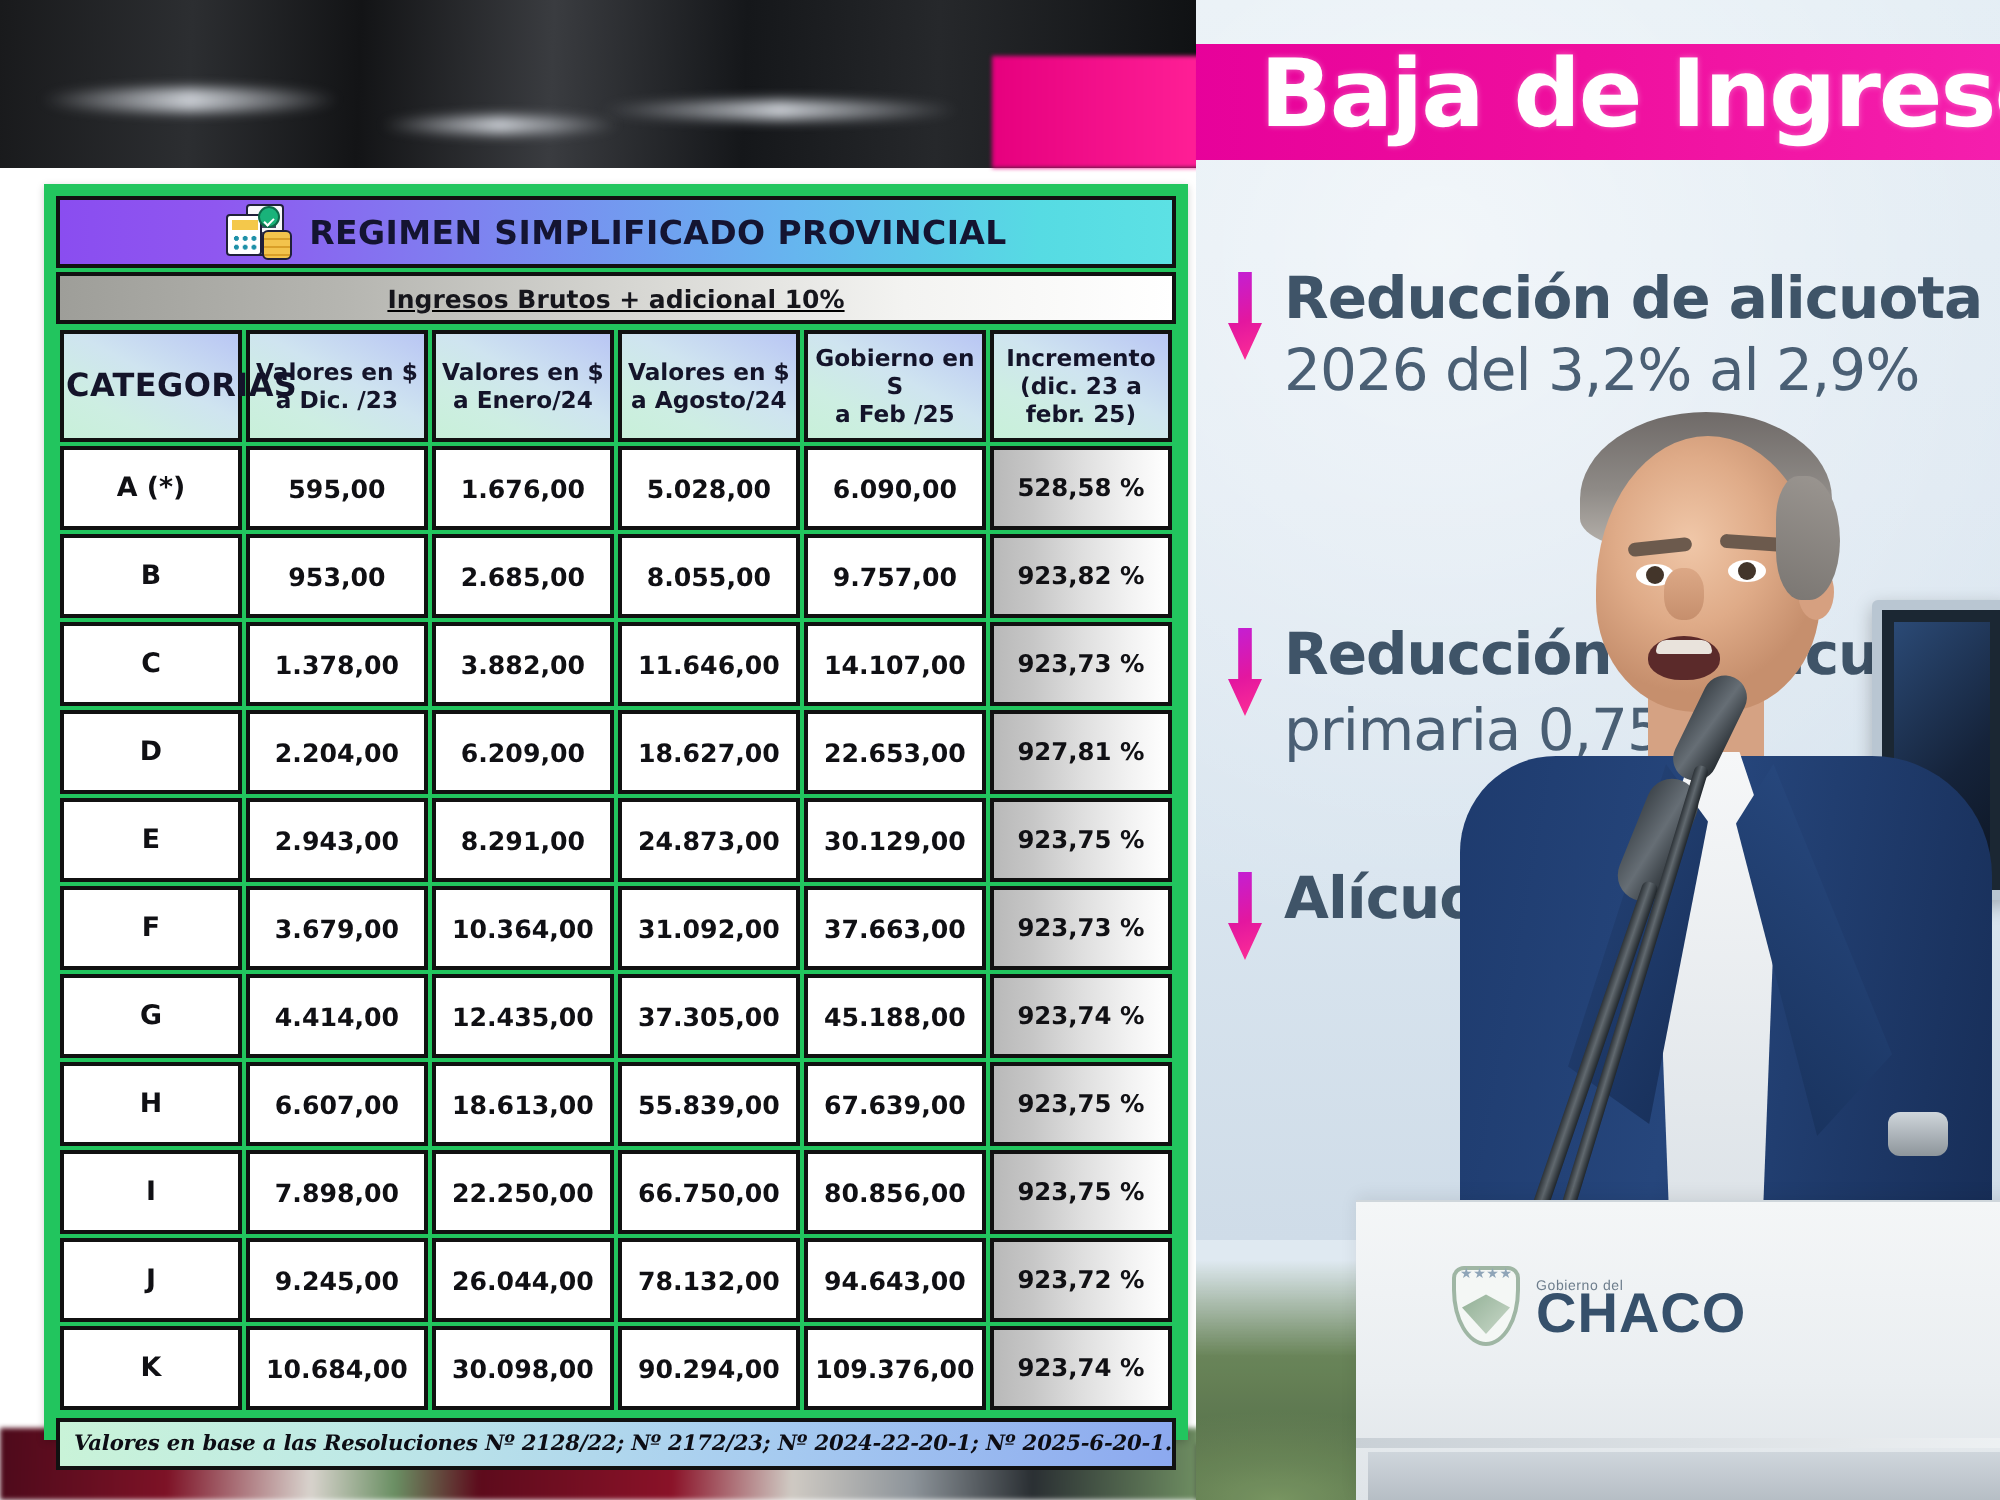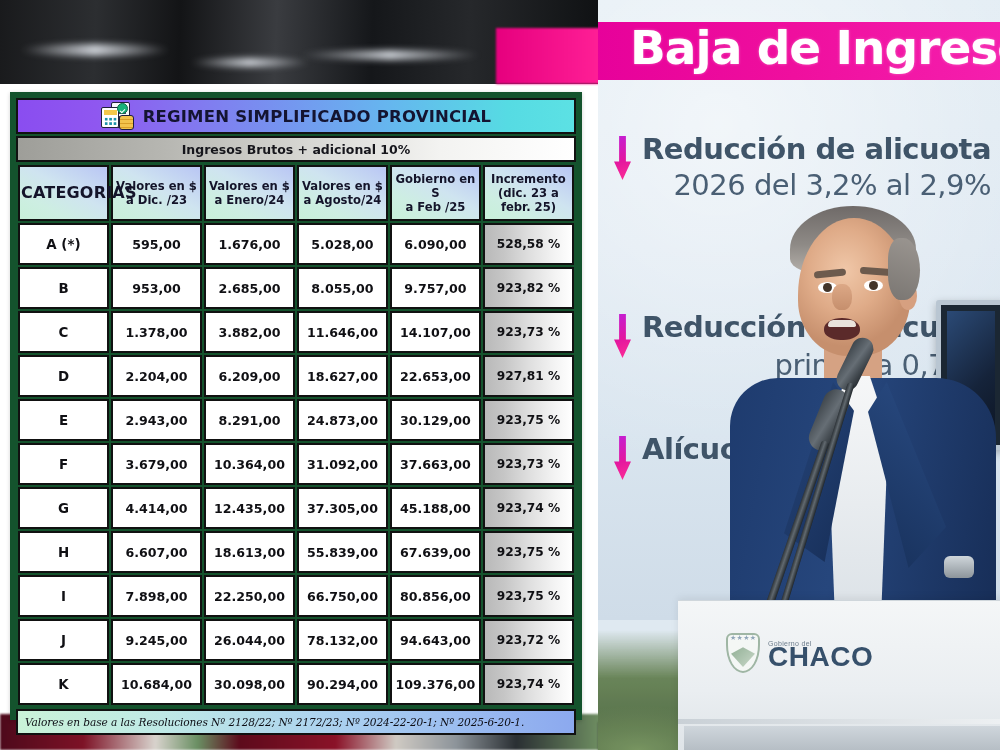--- a/index.html
+++ b/index.html
@@ -30,21 +30,21 @@
     position:absolute; left:-20px; top:22px; width:430px; height:58px;
     background:linear-gradient(90deg,#e6009a 0%, #ef0f9e 50%, #f51fae 100%);
   }
   .magenta-banner .btitle{
     position:absolute; left:52px; top:-2px;
     font-size:47px; font-weight:bold; color:#ffffff;
     letter-spacing:-1px; white-space:nowrap;
     font-family:"DejaVu Sans", sans-serif;
     text-shadow:0 0 3px rgba(255,255,255,.35);
   }
-  .bullet-block{ position:absolute; color:#3b5068;text-align:right; }
+  .bullet-block{ position:absolute; color:#3b5068; }
   .bullet-icon{
     position:absolute; width:17px; height:44px;
     background:linear-gradient(160deg,#c21fd6 0%, #e3179f 55%, #ff2f95 100%);
     clip-path:polygon(30% 0,70% 0,70% 58%,100% 58%,50% 100%,0 58%,30% 58%);
   }
   .b-strong{
     font-family:"DejaVu Sans", sans-serif;
     font-weight:bold; font-size:29px; letter-spacing:-.5px;
     white-space:nowrap; color:#3f5468;
   }
@@ -197,22 +197,22 @@
     filter:blur(1.2px);
   }
   #right-bg-bottom{
     position:absolute; right:0; bottom:0; width:402px; height:28px;
     background:linear-gradient(92deg,#4e5a45,#2f3a2c 40%,#5a3a2a 70%,#3a2a22);
     filter:blur(1px);
   }
 
   
   #card{
-    position:absolute; left:10px; top:92px; width:572px; height:628px;
-    background:#14532d;
+    position:absolute; left:22px; top:92px; width:572px; height:628px;
+    background:#22c55e;
     box-shadow:0 1px 4px rgba(0,0,0,.18);
     padding:6px 6px 0 6px;
   }
   .tbl-head{
     height:36px;
     background:linear-gradient(90deg,#8a4df0 0%, #8f57f0 14%, #7f80f0 36%, #66b5ef 66%, #56dbe3 88%, #5ce1e4 100%);
     border:2px solid #111;
     display:flex; align-items:center; justify-content:center; gap:10px;
   }
   .tbl-head .ttl{
@@ -245,21 +245,21 @@
     position:absolute; right:-1px; bottom:0; width:15px; height:15px;
     background:
       linear-gradient(180deg,#f3c34c 0 3px,#d99f28 3px 4px,#f3c34c 4px 7px,#d99f28 7px 8px,#f3c34c 8px 11px,#d99f28 11px 12px,#f3c34c 12px 15px);
     border:1.4px solid #20203a; border-radius:3px;
   }
 
   .tbl-sub{
     height:26px; margin-top:2px;
     background:linear-gradient(90deg,#9e9e99 0%, #b6b6b1 26%, #d7d7d3 52%, #f3f3f1 76%, #ffffff 100%);
     border:2px solid #111;
-    display:flex; align-items:center; justify-content:center;
+    display:flex; align-items:center; justify-content:center;text-decoration:underline;
   }
   .tbl-sub span{
     font-family:"DejaVu Sans", sans-serif;
     font-size:12.5px; font-weight:bold; color:#16161c;
   }
 
   table.grid{
     width:100%; border-collapse:separate; border-spacing:2px 2px; margin-top:1px;
     table-layout:fixed;
   }
@@ -285,21 +285,21 @@
     font-size:12.2px;
   }
   .tbl-foot{
     margin-top:2px; height:26px;
     background:linear-gradient(90deg,#c9f3d8 0%, #bfe9e6 26%, #a8cdf0 62%, #8ca9ef 100%);
     border:2px solid #111;
     display:flex; align-items:center; padding-left:7px;
   }
   .tbl-foot span{
     font-family:"DejaVu Serif", serif;
-    font-size:10.6px; font-weight:normal; font-style:italic; color:#0d0d14;
+    font-size:10.6px; font-weight:bold; font-style:italic; color:#0d0d14;
     letter-spacing:-.1px; white-space:nowrap;
   }
 </style>
 </head>
 <body>
 
 <div id="left-bg-top">
   <div class="hl" style="left:20px;top:44px;width:150px;height:12px;"></div>
   <div class="hl" style="left:190px;top:58px;width:120px;height:9px;"></div>
   <div class="hl" style="left:300px;top:50px;width:180px;height:10px;"></div>

